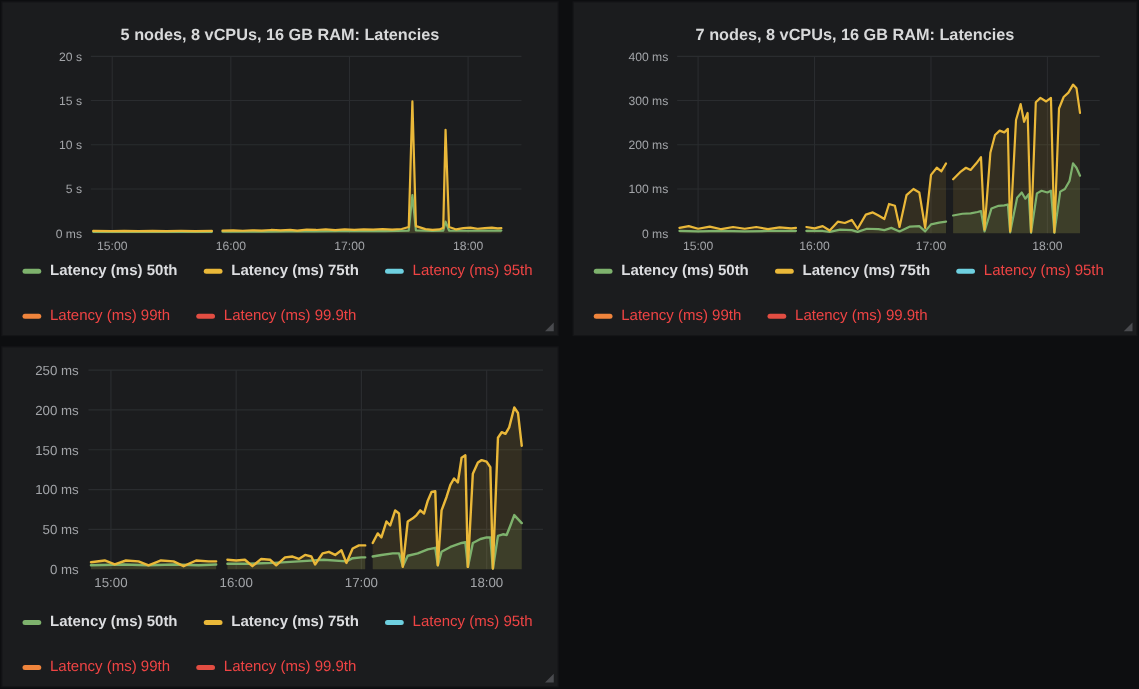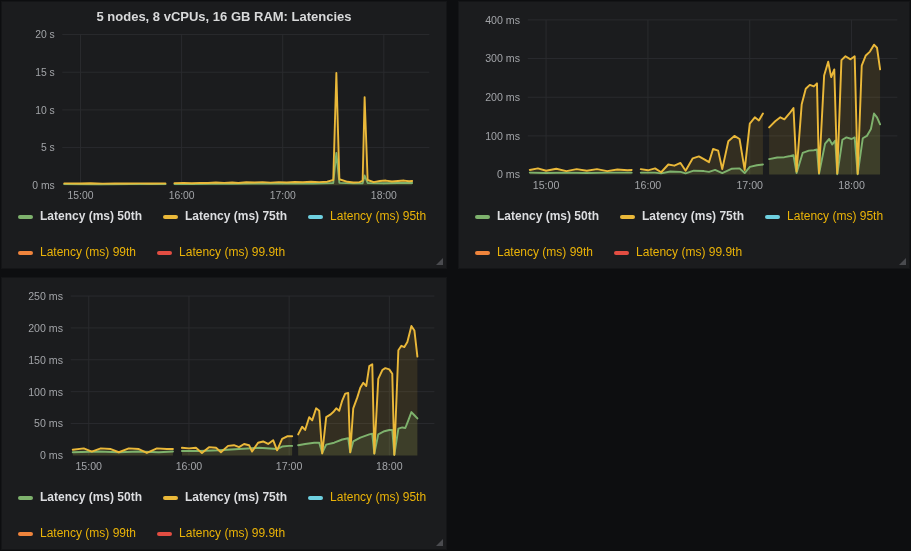--- a/index.html
+++ b/index.html
@@ -10,33 +10,33 @@
     -webkit-font-smoothing:antialiased;
   }
   .panel{
     position:absolute;background:#1b1c1e;display:flex;flex-direction:column;
     box-shadow:0 0 0 1px #141517;
   }
   #panel-0{left:2px;top:2px;width:444px;height:266px;}
   #panel-1{left:459px;top:2px;width:450px;height:266px;}
   #panel-2{left:2px;top:278px;width:444px;height:271px;}
   .panel-title{
-    flex:0 0 auto;text-align:center;padding:7px 4px 3px 4px;
+    flex:0 0 auto;text-align:center;padding:18px 4px 3px 4px;
     font-size:13px;font-weight:bold;color:#d8d9da;cursor:pointer;
     white-space:nowrap;overflow:hidden;
   }
   .chart{flex:1 1 auto;position:relative;min-height:0;margin-left:15px;}
   .chart svg{position:absolute;left:0;top:0;width:100%;height:100%;display:block;}
   .legend{
     flex:0 0 auto;display:flex;flex-wrap:wrap;align-content:flex-start;
     column-gap:20px;row-gap:5px;padding:3px 14px 8px 16px;min-height:40px;gap:21px;
   }
   .legend-item{
     display:flex;align-items:center;gap:7px;font-size:12px;
-    color:#eab308;cursor:pointer;line-height:15px;white-space:nowrap;
+    color:#ef4444;cursor:pointer;line-height:15px;white-space:nowrap;
   }
   .legend-item.active{color:#dcdde0;font-weight:bold;}
   .legend-swatch{width:15px;height:4px;border-radius:2px;flex:0 0 auto;}
   .resize-handle{
     position:absolute;right:3px;bottom:3px;width:0;height:0;cursor:nwse-resize;
     border-bottom:7px solid #4a4b4f;border-left:7px solid transparent;
   }
 </style>
 </head>
 <body>
@@ -97,20 +97,21 @@
       </span>
       <span class="legend-item">
         <span class="legend-swatch" style="background: rgb(226, 77, 66);"></span>
         <span>Latency (ms) 99.9th</span>
       </span>
     </div>
   <div class="resize-handle"></div>
 </div>
 
 <div class="panel" id="panel-1">
+  <div class="panel-title">7 nodes, 8 vCPUs, 16 GB RAM: Latencies</div>
   <div class="chart">
     <svg viewBox="0 0 450 190">
         <g>
           <line x1="74.56198347107434" y1="8" x2="74.56198347107434" y2="168" stroke="#2a2c2f" stroke-width="1"></line>
           <line x1="179.90633608815426" y1="8" x2="179.90633608815426" y2="168" stroke="#2a2c2f" stroke-width="1"></line>
           <line x1="285.25068870523415" y1="8" x2="285.25068870523415" y2="168" stroke="#2a2c2f" stroke-width="1"></line>
           <line x1="390.59504132231405" y1="8" x2="390.59504132231405" y2="168" stroke="#2a2c2f" stroke-width="1"></line>
           <line x1="55.599999999999994" y1="8" x2="438" y2="8" stroke="#2a2c2f" stroke-width="1"></line>
           <line x1="55.599999999999994" y1="48" x2="438" y2="48" stroke="#2a2c2f" stroke-width="1"></line>
           <line x1="55.599999999999994" y1="88" x2="438" y2="88" stroke="#2a2c2f" stroke-width="1"></line>

